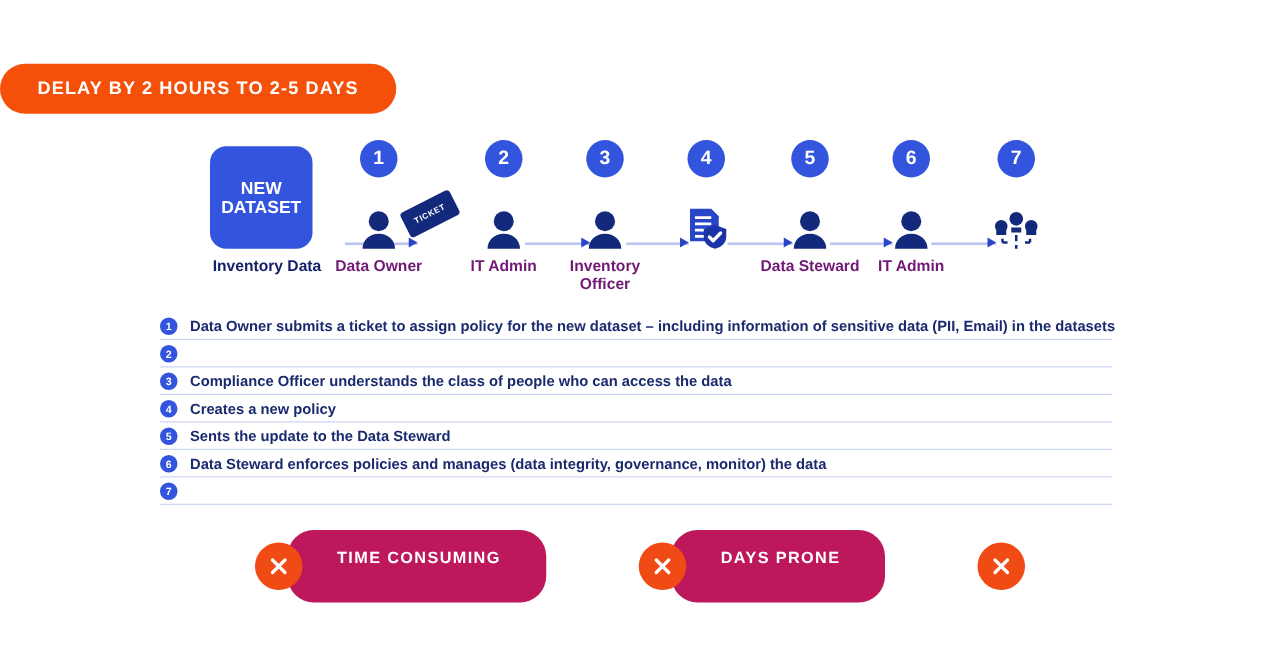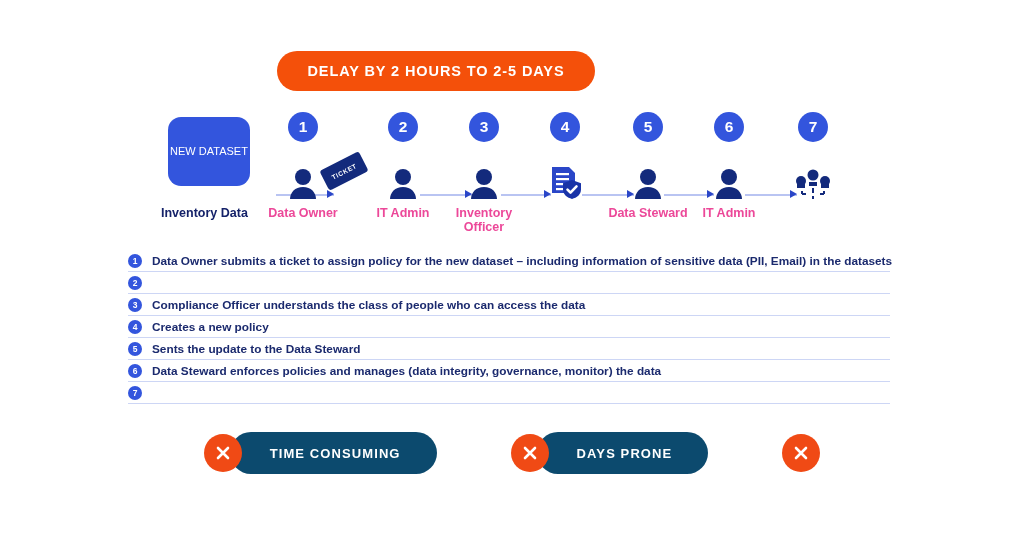--- a/index.html
+++ b/index.html
@@ -16,21 +16,20 @@
     position: relative;
   }
 
   
   .banner-row {
     position: absolute;
     top: 51px;
     left: 0;
     width: 872px;
     display: flex;
-    justify-content: center;
   }
   .banner-pill {
     background: #f4500a;
     color: #ffffff;
     border-radius: 22px;
     height: 40px;
     line-height: 40px;
     padding: 0 30px;
     font-size: 14.5px;
     font-weight: bold;
@@ -68,47 +67,47 @@
     height: 40px;
     display: flex;
     align-items: flex-end;
     justify-content: center;
   }
   .node-label {
     margin-top: 6px;
     font-size: 12.5px;
     font-weight: bold;
     line-height: 14px;
-    color: #ec4899;
+    color: #701a75;
   }
 
   
   .dataset-card {
     position: absolute;
     left: 0;
     top: 5px;
     width: 82px;
-    height: 69px;
+    height: 82px;
     border-radius: 13px;
     background: #3355dd;
     color: #ffffff;
-    font-size: 11px;
-    font-weight: normal;
+    font-size: 14px;
+    font-weight: bold;
     line-height: 15px;
     display: flex;
     align-items: center;
     justify-content: center;
     text-align: center;
   }
   .dataset-label {
     position: absolute;
     left: -7px;
     top: 94px;
     width: 96px;
-    text-align: left;
+    text-align: right;
     font-size: 12.5px;
     font-weight: bold;
     line-height: 14px;
     color: #152269;
   }
 
   
   .arrow {
     position: absolute;
     top: 78px;
@@ -209,30 +208,30 @@
     border-radius: 50%;
     background: #f04a15;
     display: flex;
     align-items: center;
     justify-content: center;
     position: relative;
     z-index: 3;
   }
   .badge-pill {
     height: 42px;
-    background: #0c4a6e;
+    background: #be185d;
     border-radius: 21px;
     color: #ffffff;
     font-size: 13px;
     font-weight: bold;
     letter-spacing: 1.1px;
     display: flex;
     align-items: center;
     justify-content: center;
-    padding: 0 36px 0 40px;
+    padding: 0 36px 16px 40px;
     margin-left: -12px;
     white-space: nowrap;
   }
 </style>
 </head>
 <body>
 
 <div class="banner-row">
   <div class="banner-pill">DELAY BY 2 HOURS TO 2-5 DAYS</div>
 </div>

